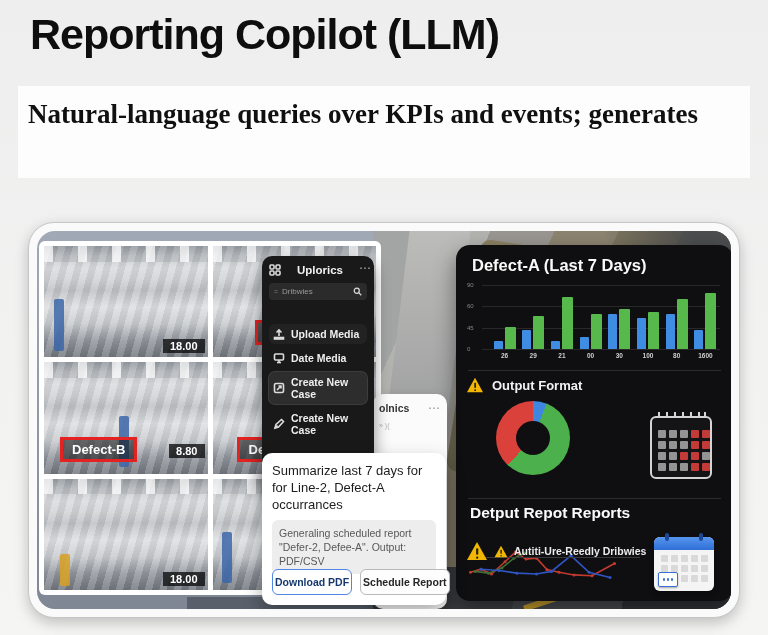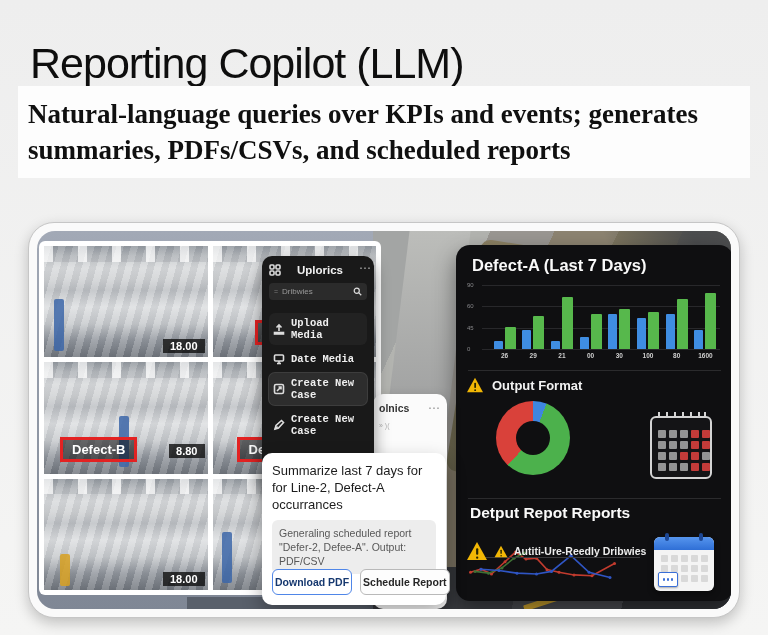--- a/index.html
+++ b/index.html
@@ -1,20 +1,20 @@
 <!DOCTYPE html>
 <html><head>
 <meta charset="utf-8">
 <style>
   * { margin:0; padding:0; box-sizing:border-box; }
   html,body { width:768px; height:635px; }
   body { font-family:"Liberation Sans", sans-serif; background:linear-gradient(180deg,#eeeeee,#f5f5f4); position:relative; overflow:hidden; }
 
   
-  .page-title { position:absolute; left:30px; top:39px; font-size:43px; font-weight:400; color:#0e0e0e; letter-spacing:-1px; }
+  .page-title { position:absolute; left:30px; top:10px; font-size:43px; font-weight:700; color:#0e0e0e; letter-spacing:-1px; }
   .subtitle-bg { position:absolute; left:18px; top:86px; width:732px; height:92px; background:#fdfdfd; }
   .subtitle { position:absolute; left:28px; top:96px; width:710px; font-family:"Liberation Serif", serif; font-weight:700; font-size:27px; line-height:1.35; color:#101010; }
 
   
   .frame { position:absolute; left:28px; top:222px; width:712px; height:396px; background:#fafafa; border:1px solid #c6c6c6; border-radius:26px; box-shadow:0 5px 14px rgba(0,0,0,.22); }
   .inner { position:absolute; left:8px; top:8px; width:694px; height:378px; border-radius:18px; overflow:hidden; background:linear-gradient(180deg,#a2a9b6,#7f8795); }
 
   
   .aerial { position:absolute; left:336px; top:0; width:358px; height:378px;
     background:
@@ -39,21 +39,21 @@
   .defect { position:absolute; bottom:12px; background:rgba(12,12,12,.55); border:3px solid #e32222; color:#fff; font-size:13px; font-weight:700; padding:2px 9px; white-space:nowrap; z-index:4; }
 
   
   .menu { position:absolute; left:225px; top:25px; width:112px; height:235px; background:#191919; border-radius:10px; box-shadow:0 7px 16px rgba(0,0,0,.45); z-index:5; padding:8px 7px; color:#ededed; }
   .menu-head { display:flex; align-items:flex-start; gap:16px; }
   .menu-name { font-size:11.5px; font-weight:700; color:#f2f2f2; }
   .dots { margin-left:auto; color:#b3b3b3; font-size:12px; letter-spacing:1px; line-height:8px; }
   .m-search { margin-top:7px; height:17px; background:#2b2b2b; border-radius:4px; display:flex; align-items:center; gap:4px; padding:0 5px; }
   .m-search .eq { font-size:7px; color:#7d7d7d; }
   .m-search .stxt { font-size:8px; color:#9a9a9a; flex:1; }
-  .m-items { margin-top:13px;font-family:Liberation Mono, monospace; }
+  .m-items { margin-top:24px; }
   .m-item { display:flex; align-items:center; gap:6px; padding:4px 4px; border-radius:6px; font-size:10.5px; font-weight:700; color:#efefef; margin-bottom:4px; }
   .m-item.dim-bg { background:#222222; }
   .m-item.hl { background:#2d2d2d; box-shadow:0 0 0 1px #3d3d3d; }
   .m-item.clipped { margin-top:18px; color:#d6d6d6; }
   .micon { width:12px; height:12px; flex:0 0 12px; stroke:#dcdcdc; fill:none; stroke-width:1.6; }
 
   
   .ghost { position:absolute; left:336px; top:163px; width:74px; height:215px; background:#fbfbfb; border-radius:10px; box-shadow:0 6px 14px rgba(0,0,0,.28); z-index:4; padding:8px 6px; }
   .ghost-head { display:flex; align-items:center; }
   .ghost-name { font-size:10.5px; font-weight:600; color:#333; }
@@ -107,21 +107,20 @@
 
   .wsvg { display:block; }
 </style>
 </head>
 <body>
 
 <div class="page-title">Reporting Copilot (LLM)</div>
 <div class="subtitle-bg"></div>
 <div class="subtitle">
   <div>Natural-language queries over KPIs and events; generates</div>
-  <div>summaries, PDFs/CSVs, and scheduled reports</div>
 </div>
 
 <div class="frame">
 <div class="inner">
 
   <div class="aerial">
     <div class="road"></div>
     <div class="hill"></div>
     <div class="asphalt"></div>
     <div class="ydash" style="left:40px; bottom:8px; width:30px; height:5px; transform:rotate(-25deg);"></div>

